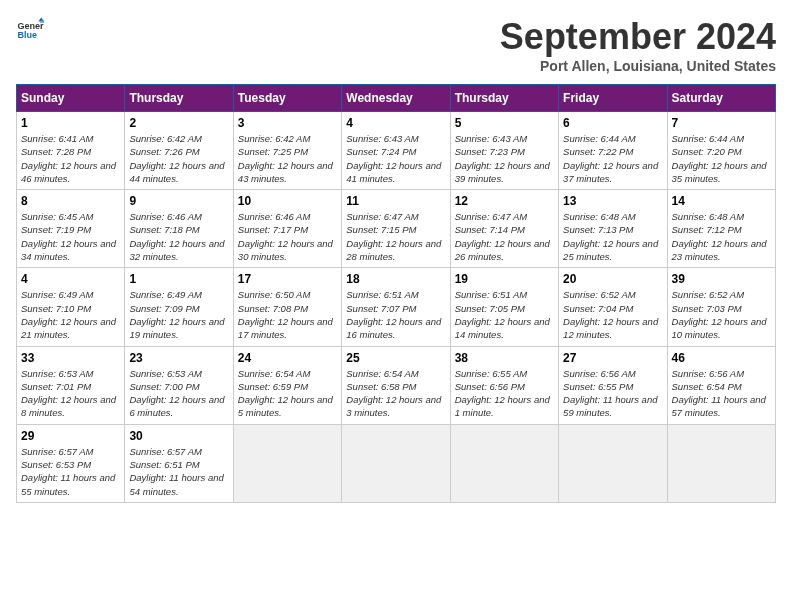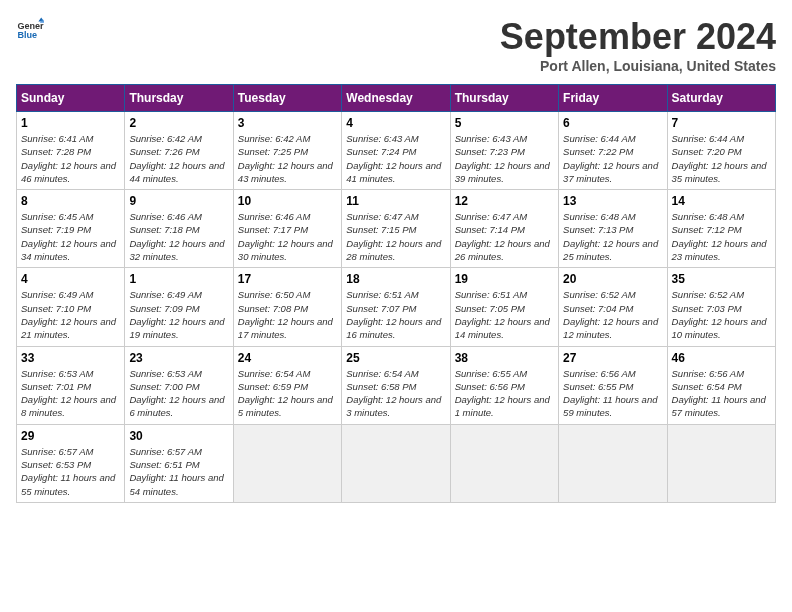--- a/index.html
+++ b/index.html
@@ -188,21 +188,21 @@
         </td>
         <td>
           <div class="day-num">19</div>
           <div class="day-detail">Sunrise: 6:51 AM<br>Sunset: 7:05 PM<br>Daylight: 12 hours and 14 minutes.</div>
         </td>
         <td>
           <div class="day-num">20</div>
           <div class="day-detail">Sunrise: 6:52 AM<br>Sunset: 7:04 PM<br>Daylight: 12 hours and 12 minutes.</div>
         </td>
         <td>
-          <div class="day-num">35</div>
+          <div class="day-num">39</div>
           <div class="day-detail">Sunrise: 6:52 AM<br>Sunset: 7:03 PM<br>Daylight: 12 hours and 10 minutes.</div>
         </td>
       </tr>
       <tr>
         <td>
           <div class="day-num">33</div>
           <div class="day-detail">Sunrise: 6:53 AM<br>Sunset: 7:01 PM<br>Daylight: 12 hours and 8 minutes.</div>
         </td>
         <td>
           <div class="day-num">23</div>

